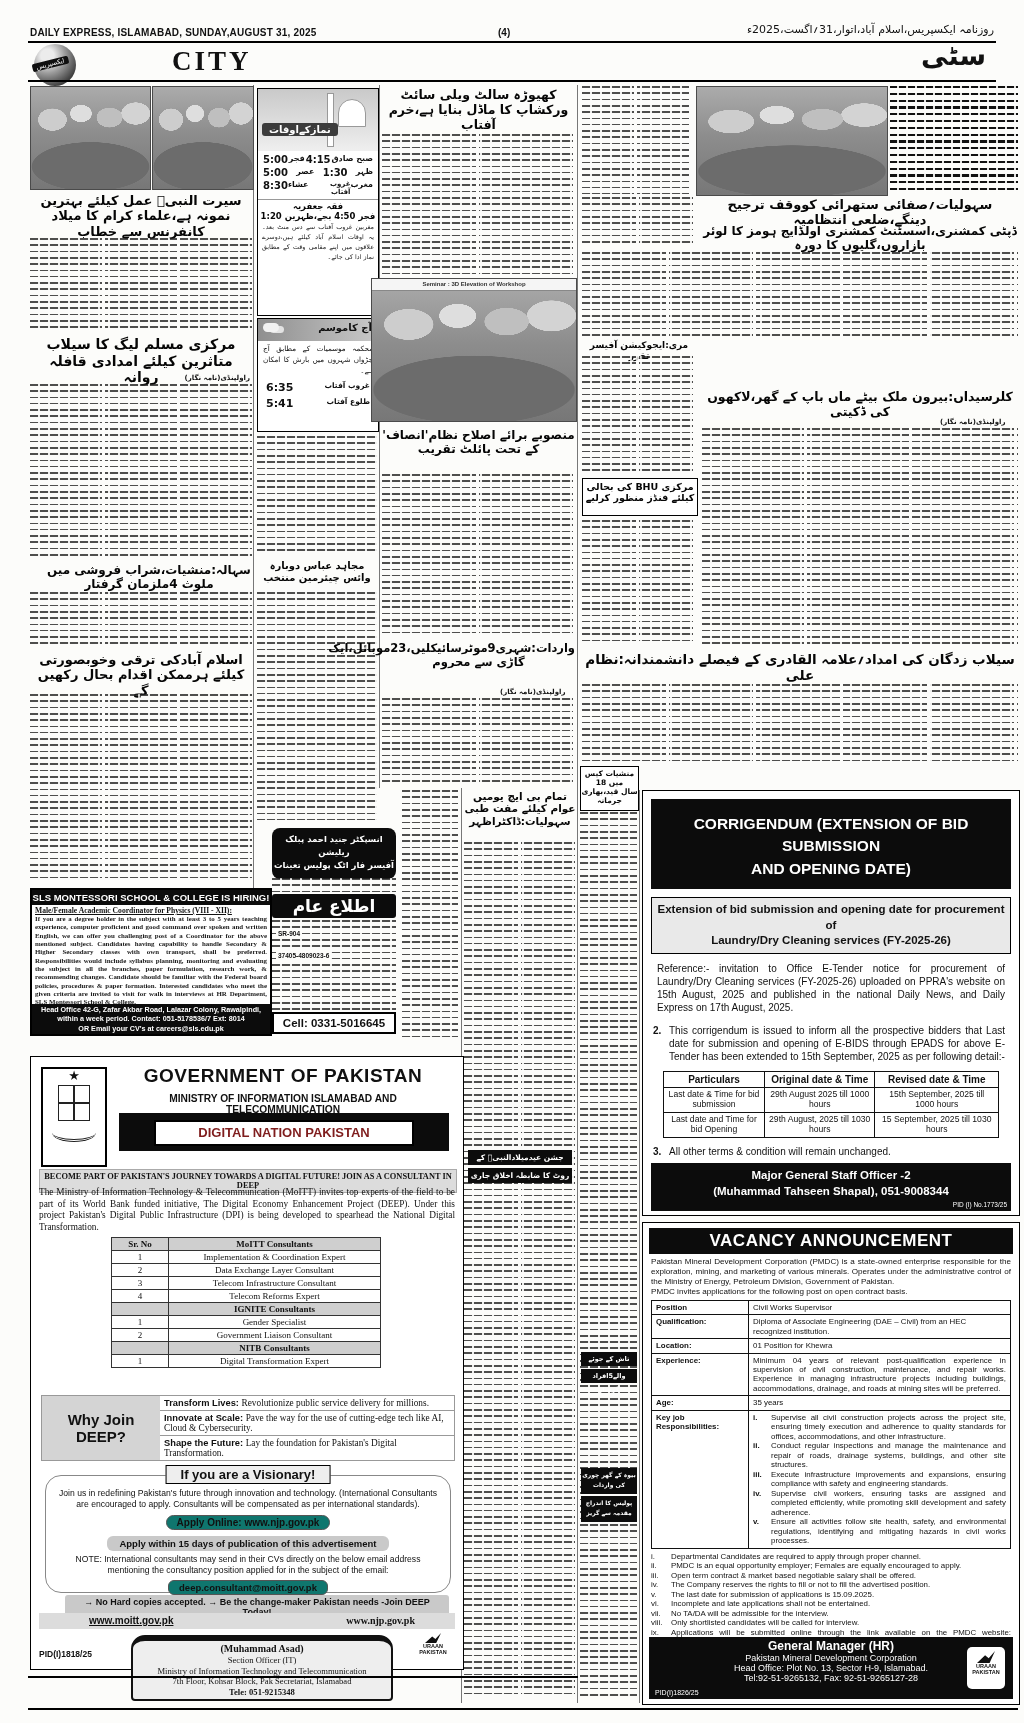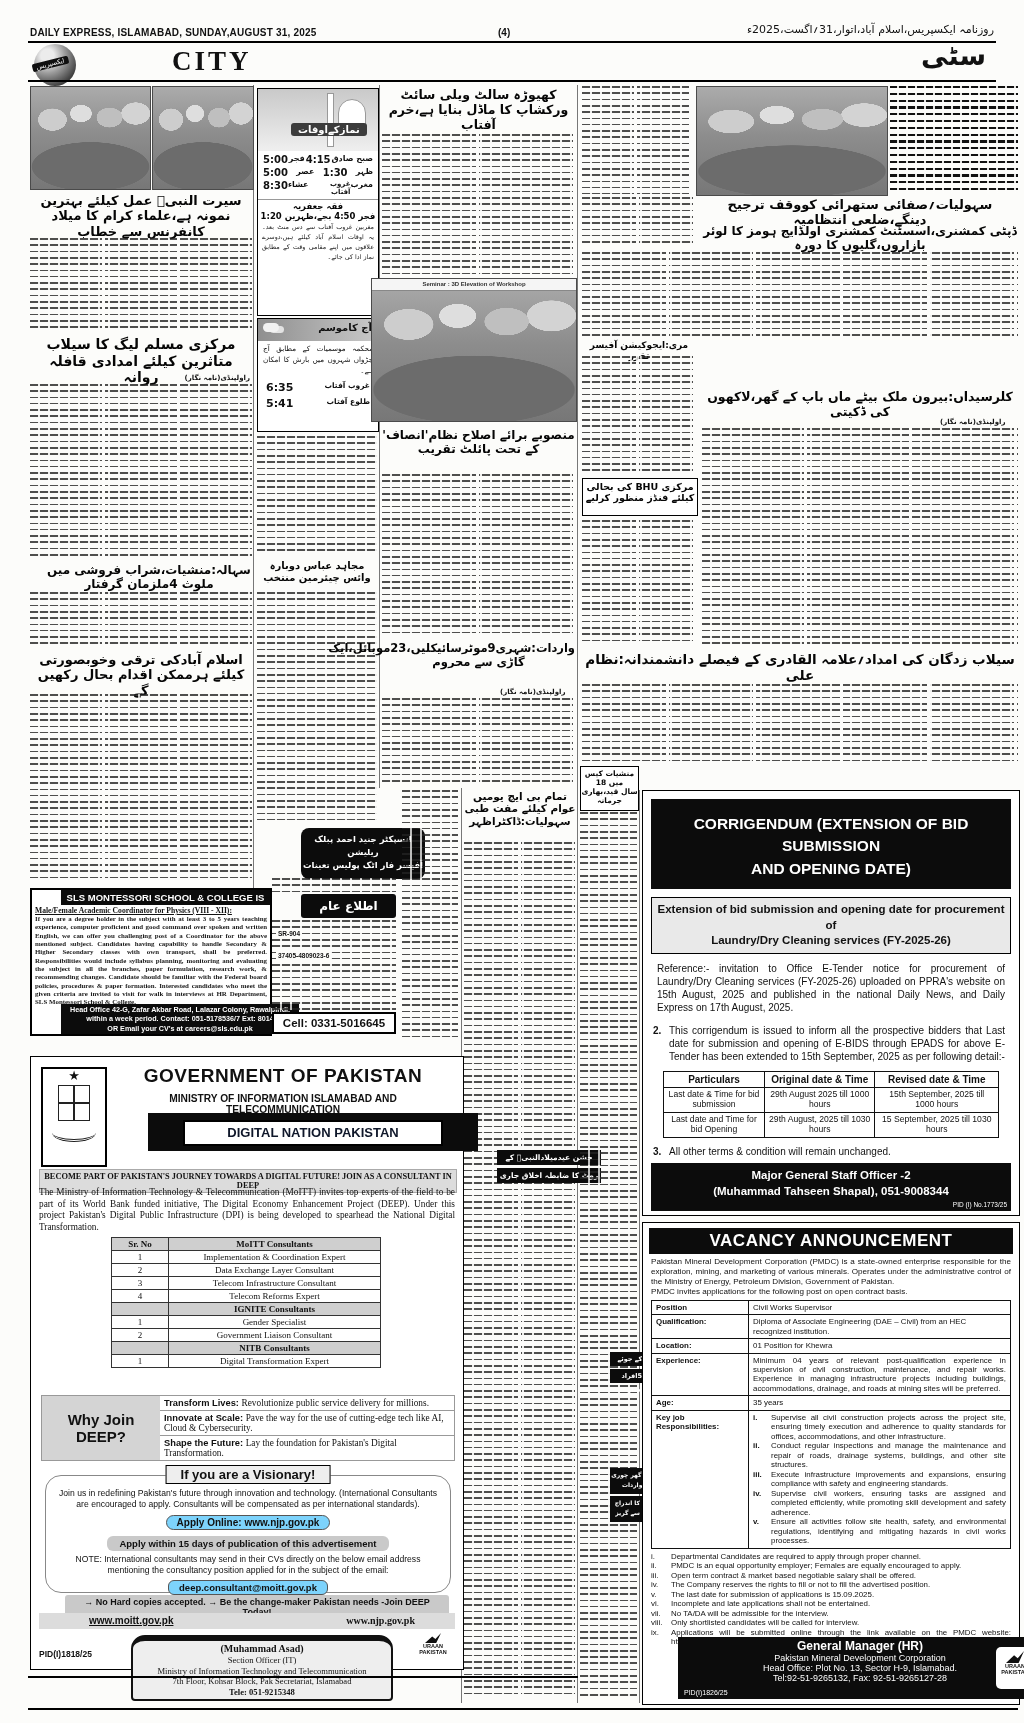--- a/index.html
+++ b/index.html
@@ -18,23 +18,23 @@
   .utb{opacity:.93;background-image:
       repeating-linear-gradient(90deg,transparent 0 7px,rgba(252,252,250,.9) 7px 9px),
       repeating-linear-gradient(180deg,#000 0 2.1px,transparent 2.1px 6.8px);}
   .photo{border:1px solid #4a4a4a;background:
       radial-gradient(ellipse 20% 18% at 18% 32%,#cdcdcd 0 60%,transparent 61%),
       radial-gradient(ellipse 15% 14% at 42% 26%,#dedede 0 60%,transparent 61%),
       radial-gradient(ellipse 18% 16% at 66% 30%,#bfbfbf 0 60%,transparent 61%),
       radial-gradient(ellipse 20% 18% at 88% 26%,#d3d3d3 0 60%,transparent 61%),
       radial-gradient(ellipse 70% 34% at 50% 78%,#6c6c6c 0 70%,transparent 71%),
       linear-gradient(180deg,#ababab 0,#8d8d8d 45%,#777);}
-  .bbox{background:#0c0c0c;color:#fff;font-weight:bold;text-align:center;margin-left:29px;}
+  .bbox{background:#0c0c0c;color:#fff;font-weight:bold;text-align:center;}
   .wbox{border:1px solid #000;background:#fff;}
-  .pill{display:inline-block;border:1.5px solid #555;border-radius:9px;padding:1px 10px;font-weight:bold;background:#7dd3fc;}
+  .pill{display:inline-block;border:1.5px solid #555;border-radius:9px;padding:1px 10px;font-weight:bold;background:#0f766e;}
   .gpill{display:inline-block;border-radius:6px;padding:2px 12px;font-weight:bold;background:#c9c9c9;}
   table{border-collapse:collapse;}
   .gt td,.gt th{border:1px solid #333;padding:1px 3px;font-family:"Liberation Serif",serif;}
   .ct td,.ct th{border:1px solid #111;padding:2px 3px;text-align:center;line-height:1.15;}
   .vt td{border:1px solid #111;padding:2px 4px;vertical-align:top;line-height:1.2;}
   .globe{width:42px;height:42px;border-radius:50%;
       background:radial-gradient(circle at 32% 28%,#ececec 0 16%,#9c9c9c 42%,#3a3a3a 78%,#1e1e1e);}
   .serif{font-family:"Liberation Serif",serif;}
 </style>
 </head>
@@ -136,21 +136,21 @@
   <div class="abs u hl" style="left:257px;top:560px;width:120px;font-size:10px">مجاہد عباس دوبارہ وائس چیئرمین منتخب</div>
   <div class="abs ut" style="left:257px;top:592px;width:120px;height:232px;--w:999px"></div>
 
   <div class="abs bbox u" style="left:272px;top:828px;width:124px;height:46px;border-radius:8px;font-size:8.5px;line-height:1.5;padding-top:5px">
     <div>انسپکٹر جنید احمد پبلک ریلیشن</div>
     <div>آفیسر فار اٹک پولیس تعینات</div>
   </div>
   <div class="abs ut" style="left:272px;top:878px;width:124px;height:14px;--w:999px"></div>
 
   <div class="abs" style="left:272px;top:894px;width:124px;height:144px">
-    <div class="bbox u" style="height:24px;font-size:12px;line-height:24px;border-radius:3px">اطلاع عام</div>
+    <div class="bbox u" style="height:24px;font-size:17px;line-height:24px;border-radius:3px">اطلاع عام</div>
     <div class="ut" style="margin-top:2px;height:90px;--w:999px"></div>
     <div class="abs" style="left:4px;top:36px;font-size:6.5px;font-weight:bold;background:#fcfcfa;padding:0 2px">SR-904</div>
     <div class="abs" style="left:4px;top:58px;font-size:6.5px;font-weight:bold;background:#fcfcfa;padding:0 2px">37405-4809023-6</div>
     <div class="wbox" style="margin-top:2px;height:18px;border-width:2px;text-align:center;font-size:11.5px;font-weight:bold;line-height:18px">Cell: 0331-5016645</div>
   </div>
 
   <div class="abs ut" style="left:402px;top:790px;width:56px;height:250px;--w:999px"></div>
 
   <div class="abs u hl" style="left:382px;top:88px;width:193px;font-size:12.5px">کھیوڑہ سالٹ ویلی سائٹ ورکشاپ کا ماڈل بنایا ہے،خرم آفتاب</div>
   <div class="abs ut" style="left:382px;top:134px;width:193px;height:140px;--w:97px"></div>
@@ -211,21 +211,21 @@
     <div class="abs wbox" style="left:10px;top:10px;width:62px;height:96px;border-width:2px;text-align:center">
       <div style="font-size:13px;line-height:14px">★</div>
       <div style="width:30px;height:34px;border:1.5px solid #222;margin:2px auto;background:
            linear-gradient(90deg,transparent 48%,#222 48% 52%,transparent 52%),
            linear-gradient(0deg,transparent 48%,#222 48% 52%,transparent 52%)"></div>
       <div style="width:44px;height:16px;border-bottom:3px double #222;border-radius:0 0 50% 50%;margin:0 auto"></div>
     </div>
     <div class="abs" style="left:80px;top:8px;width:344px;text-align:center;font-weight:bold;font-size:19px;letter-spacing:.5px">GOVERNMENT OF PAKISTAN</div>
     <div class="abs" style="left:80px;top:36px;width:344px;text-align:center;font-weight:bold;font-size:10.2px">MINISTRY OF INFORMATION ISLAMABAD AND TELECOMMUNICATION</div>
     <div class="abs bbox" style="left:88px;top:56px;width:330px;height:38px">
-      <div class="wbox" style="margin:7px auto;width:256px;height:22px;border-width:2px;font-size:13px;font-weight:bold;line-height:22px;color:#0f172a">DIGITAL NATION PAKISTAN</div>
+      <div class="wbox" style="margin:7px auto;width:256px;height:22px;border-width:2px;font-size:13px;font-weight:bold;line-height:22px;color:#7f1d1d">DIGITAL NATION PAKISTAN</div>
     </div>
     <div class="abs serif" style="left:8px;top:112px;width:416px;text-align:center;font-size:8.4px;font-weight:bold;background:#dcdcdc;padding:2px 0;border:1px solid #aaa">BECOME PART OF PAKISTAN'S JOURNEY TOWARDS A DIGITAL FUTURE! JOIN AS A CONSULTANT IN DEEP</div>
     <div class="abs serif" style="left:8px;top:130px;width:416px;font-size:9.3px;line-height:1.25;text-align:justify">The Ministry of Information Technology &amp; Telecommunication (MoITT) invites top experts of the field to be part of its World Bank funded initiative, The Digital Economy Enhancement Project (DEEP). Under this project Pakistan's Digital Public Infrastructure (DPI) is being developed to spearhead the National Digital Transformation.</div>
 
     <table class="gt abs" style="left:80px;top:180px;width:270px;font-size:9px;text-align:center">
       <tbody>
           <tr style="background:#cfcfcf;font-weight:bold;font-family:'Liberation Sans',sans-serif">
         <td style="width:50px">Sr. No</td>
         <td>MoITT  Consultants</td>
       </tr>

